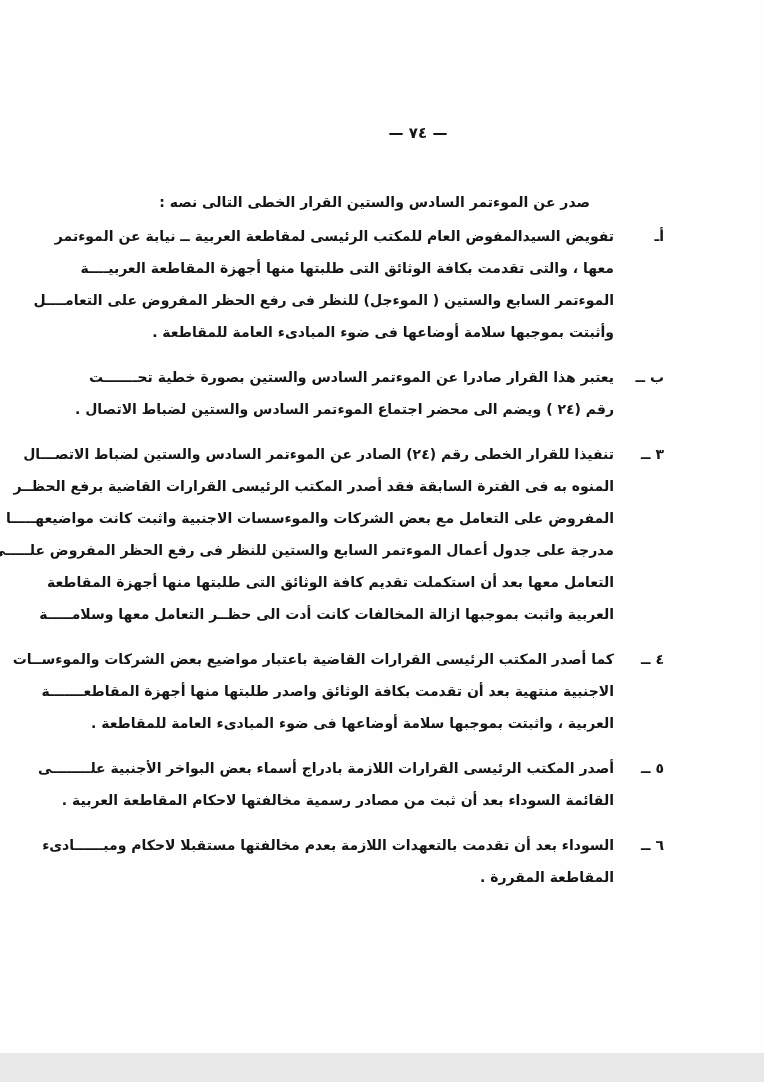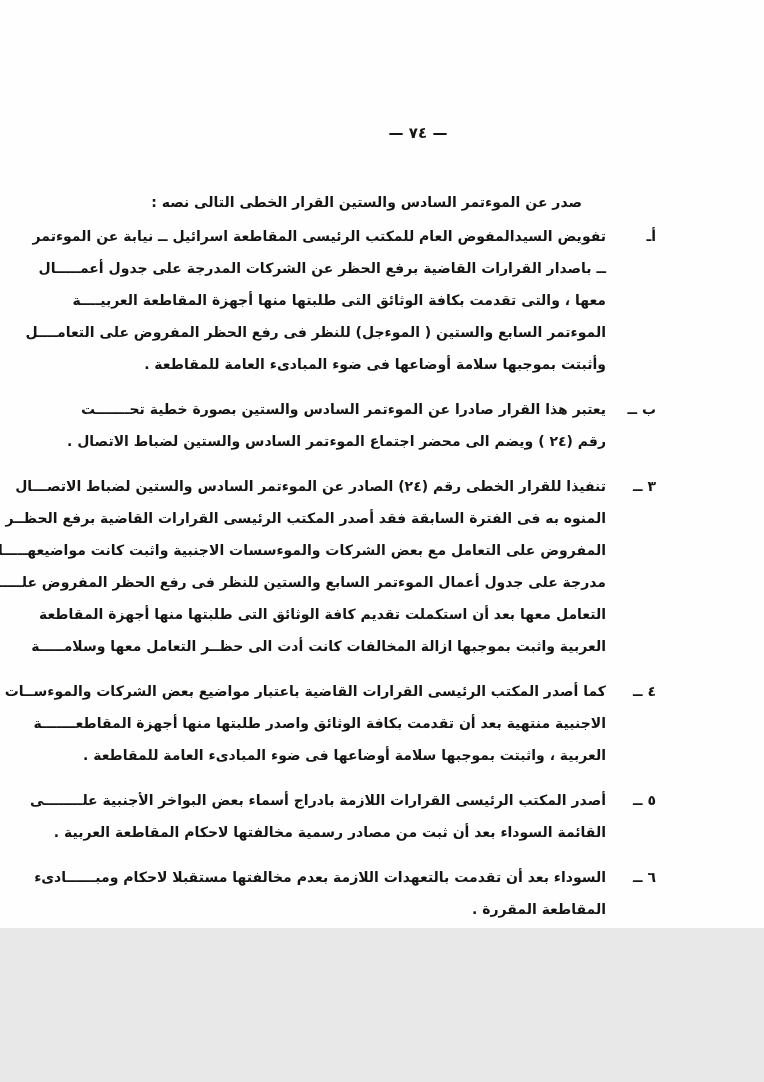--- a/index.html
+++ b/index.html
@@ -3,21 +3,21 @@
 <meta charset="utf-8">
 <style>
   html, body {
     margin: 0;
     padding: 0;
     background: #e8e8e8;
   }
   .page {
     position: relative;
     width: 764px;
-    height: 928px;
+    height: 1053px;
     margin: 0 auto;
     background: #fefefe;
     overflow: hidden;
     font-family: "DejaVu Sans", sans-serif;
     font-weight: 700;
     color: #171513;
     direction: rtl;
   }
   .page-number {
     position: absolute;
@@ -26,21 +26,21 @@
     right: 0;
     text-align: center;
     transform: translateX(36px);
     font-size: 15px;
     letter-spacing: 2px;
     direction: ltr;
   }
   .content {
     position: absolute;
     top: 186px;
-    right: 108px;
+    right: 100px;
     left: 84px;
     font-size: 14px;
     line-height: 32px;
     text-align: right;
   }
   .intro-line {
     padding-right: 74px;
     white-space: nowrap;
   }
   .items {
@@ -70,22 +70,21 @@
 <div class="page">
   <div class="page-number">— ٧٤ —</div>
 
   <div class="content">
     <div class="intro-line">صدر عن الموءتمر السادس والستين القرار الخطى التالى نصه :</div>
 
     <div class="items">
         <div class="item">
           <div class="item-marker">أـ</div>
           <div class="item-body">
-            <div class="item-line">تفويض السيدالمفوض العام للمكتب الرئيسى المقاطعة اسرائيل ــ نيابة عن الموءتمر</div>
-            <div class="item-line">ــ باصدار القرارات القاضية برفع الحظر عن الشركات المدرجة على جدول أعمـــــال</div>
+            <div class="item-line">تفويض السيدالمفوض العام للمكتب الرئيسى لمقاطعة العربية ــ نيابة عن الموءتمر</div>
             <div class="item-line">معها ، والتى تقدمت بكافة الوثائق التى طلبتها منها أجهزة المقاطعة العربيــــة</div>
             <div class="item-line">الموءتمر السابع والستين ( الموءجل) للنظر فى رفع الحظر المفروض على التعامــــل</div>
             <div class="item-line">وأثبتت بموجبها سلامة أوضاعها فى ضوء المبادىء العامة للمقاطعة .</div>
           </div>
         </div>
         <div class="item">
           <div class="item-marker">ب ــ</div>
           <div class="item-body">
             <div class="item-line">يعتبر هذا القرار صادرا عن الموءتمر السادس والستين بصورة خطية تحـــــــت</div>
             <div class="item-line">رقم (٢٤ ) ويضم الى محضر اجتماع الموءتمر السادس والستين لضباط الاتصال .</div>

